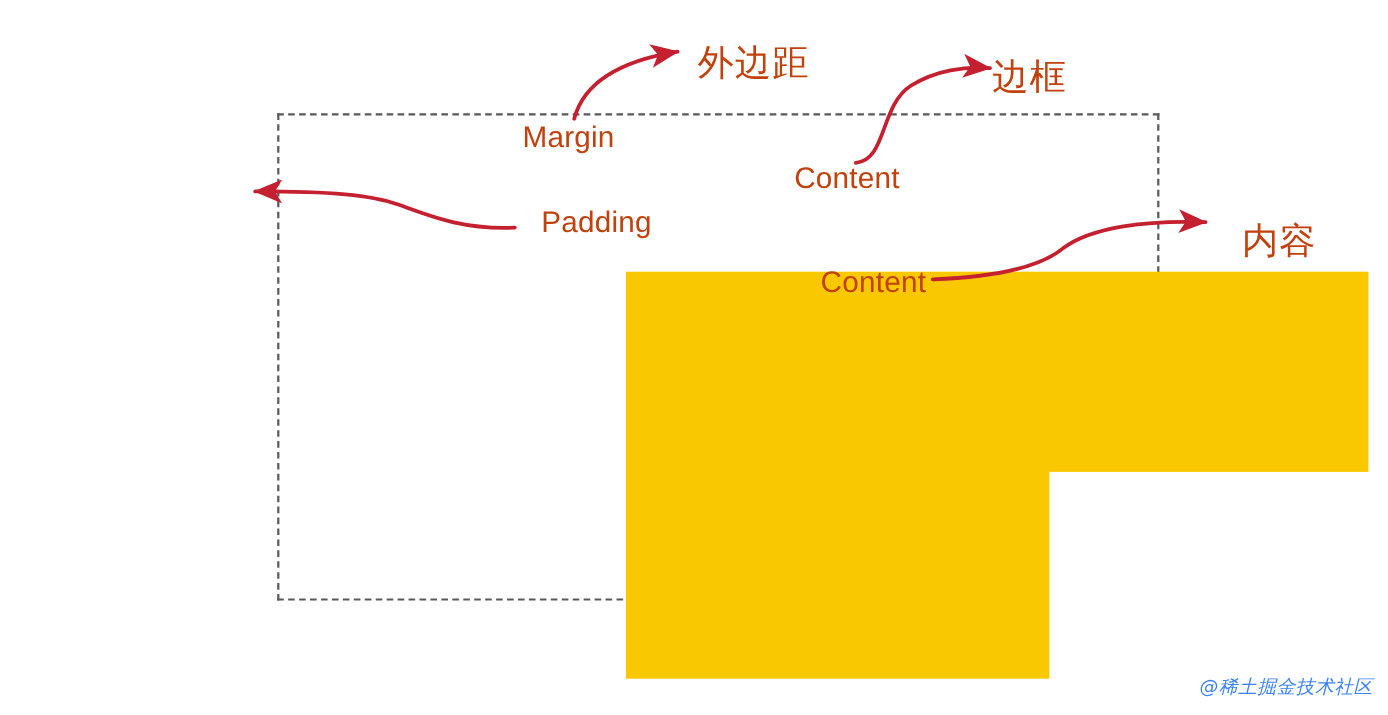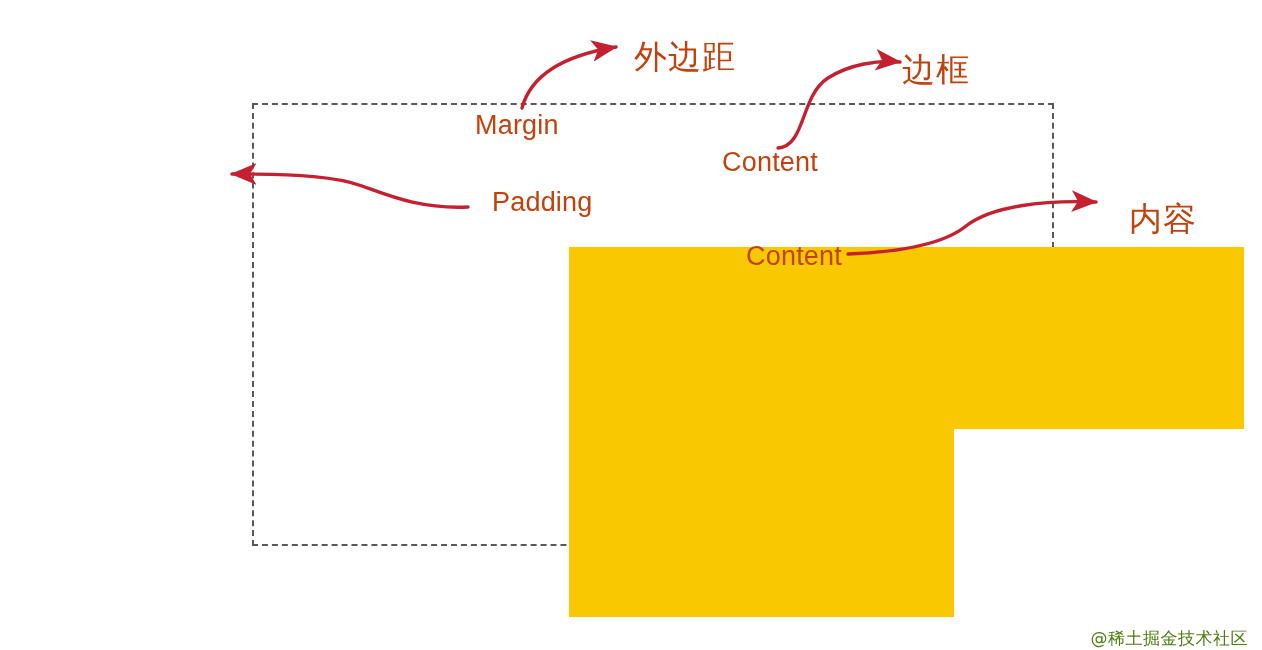--- a/index.html
+++ b/index.html
@@ -81,26 +81,27 @@
     top: 0;
     width: 1262px;
     height: 650px;
     pointer-events: none;
   }
 
   
   #watermark {
     position: absolute;
     right: 14px;
-    bottom: 0;
+    bottom: 14px;
     font-family: "DejaVu Sans", "Liberation Sans", sans-serif;
     font-size: 17px;
-    color: #4d7c0f;
+    color: #3b82f6;
     letter-spacing: 0.5px;
     white-space: nowrap;
+    font-style: italic;
   }
 </style>
 </head>
 <body>
 
 <div id="stage">
 
   <div class="margin-box">
     <div class="border-box">
       <div class="padding-box">

